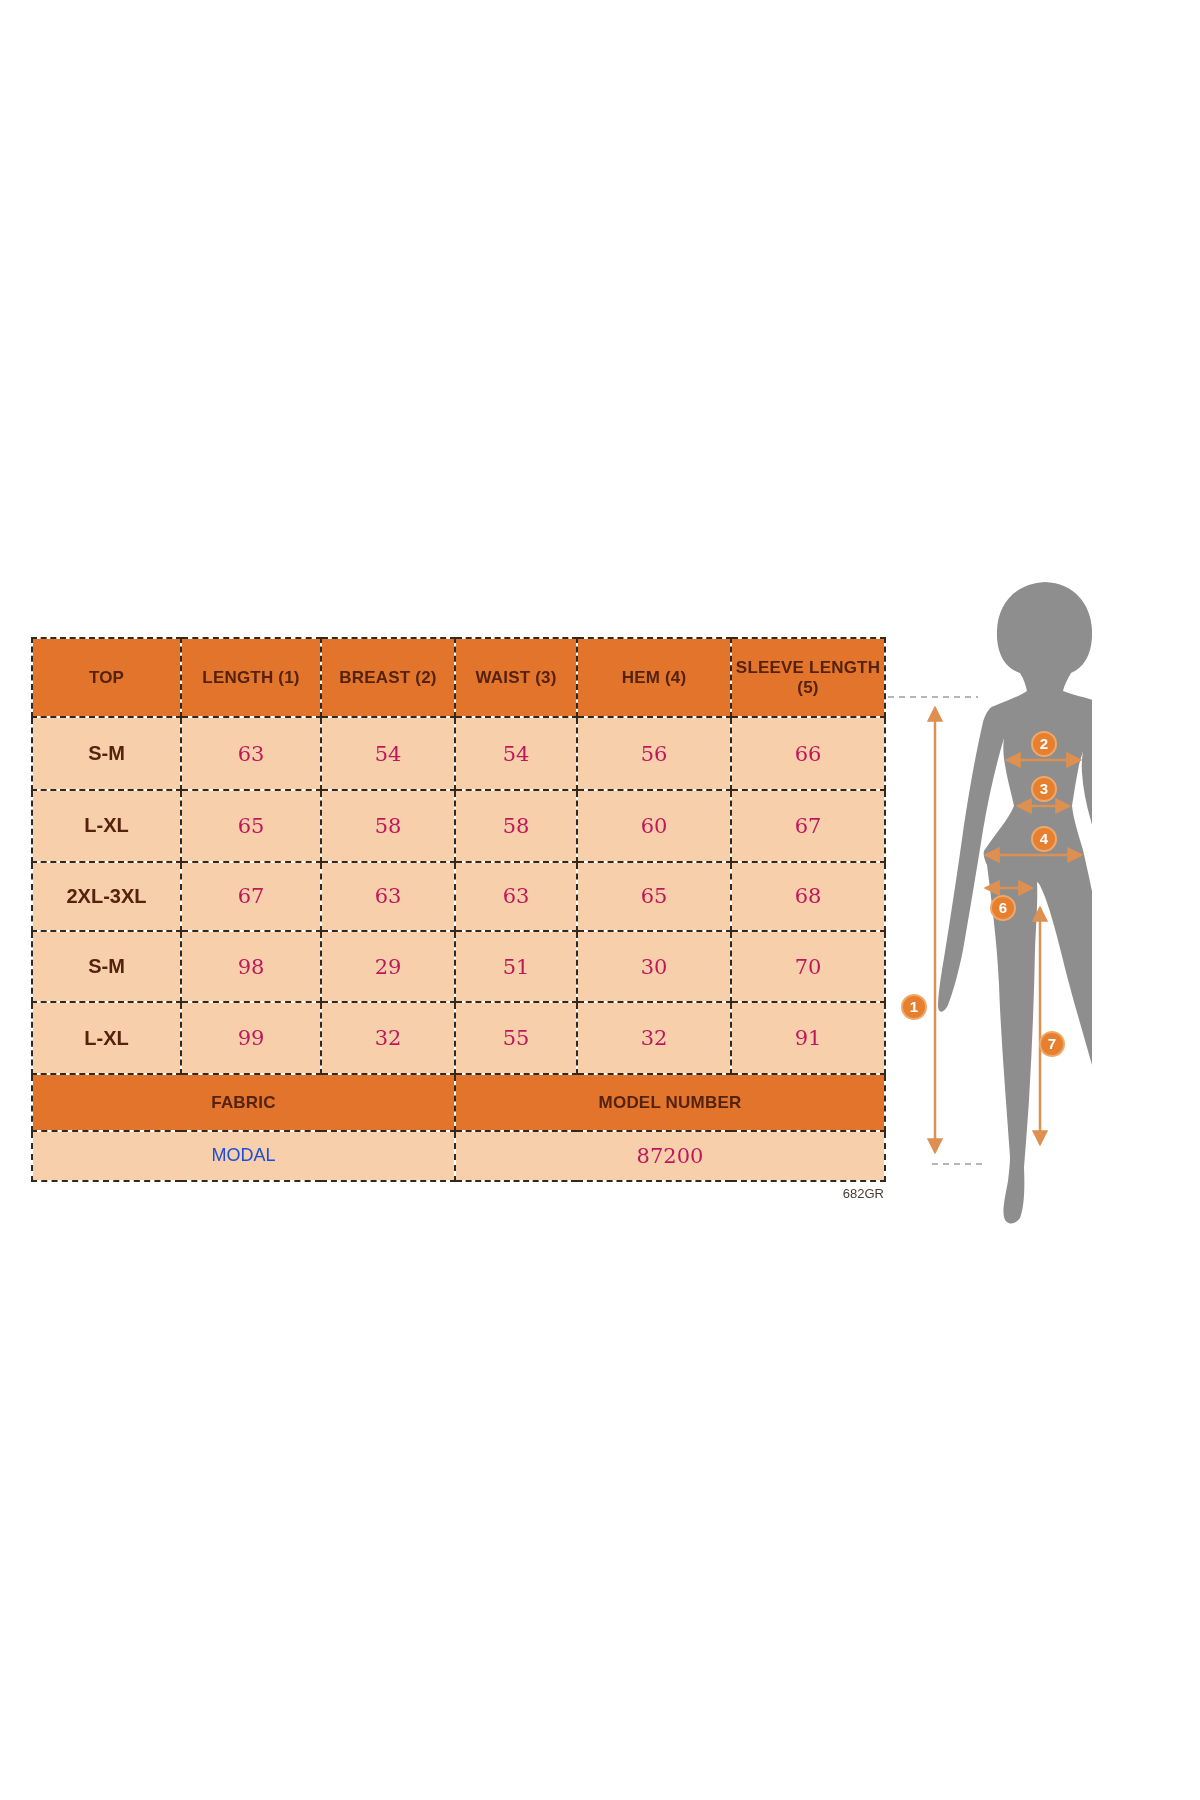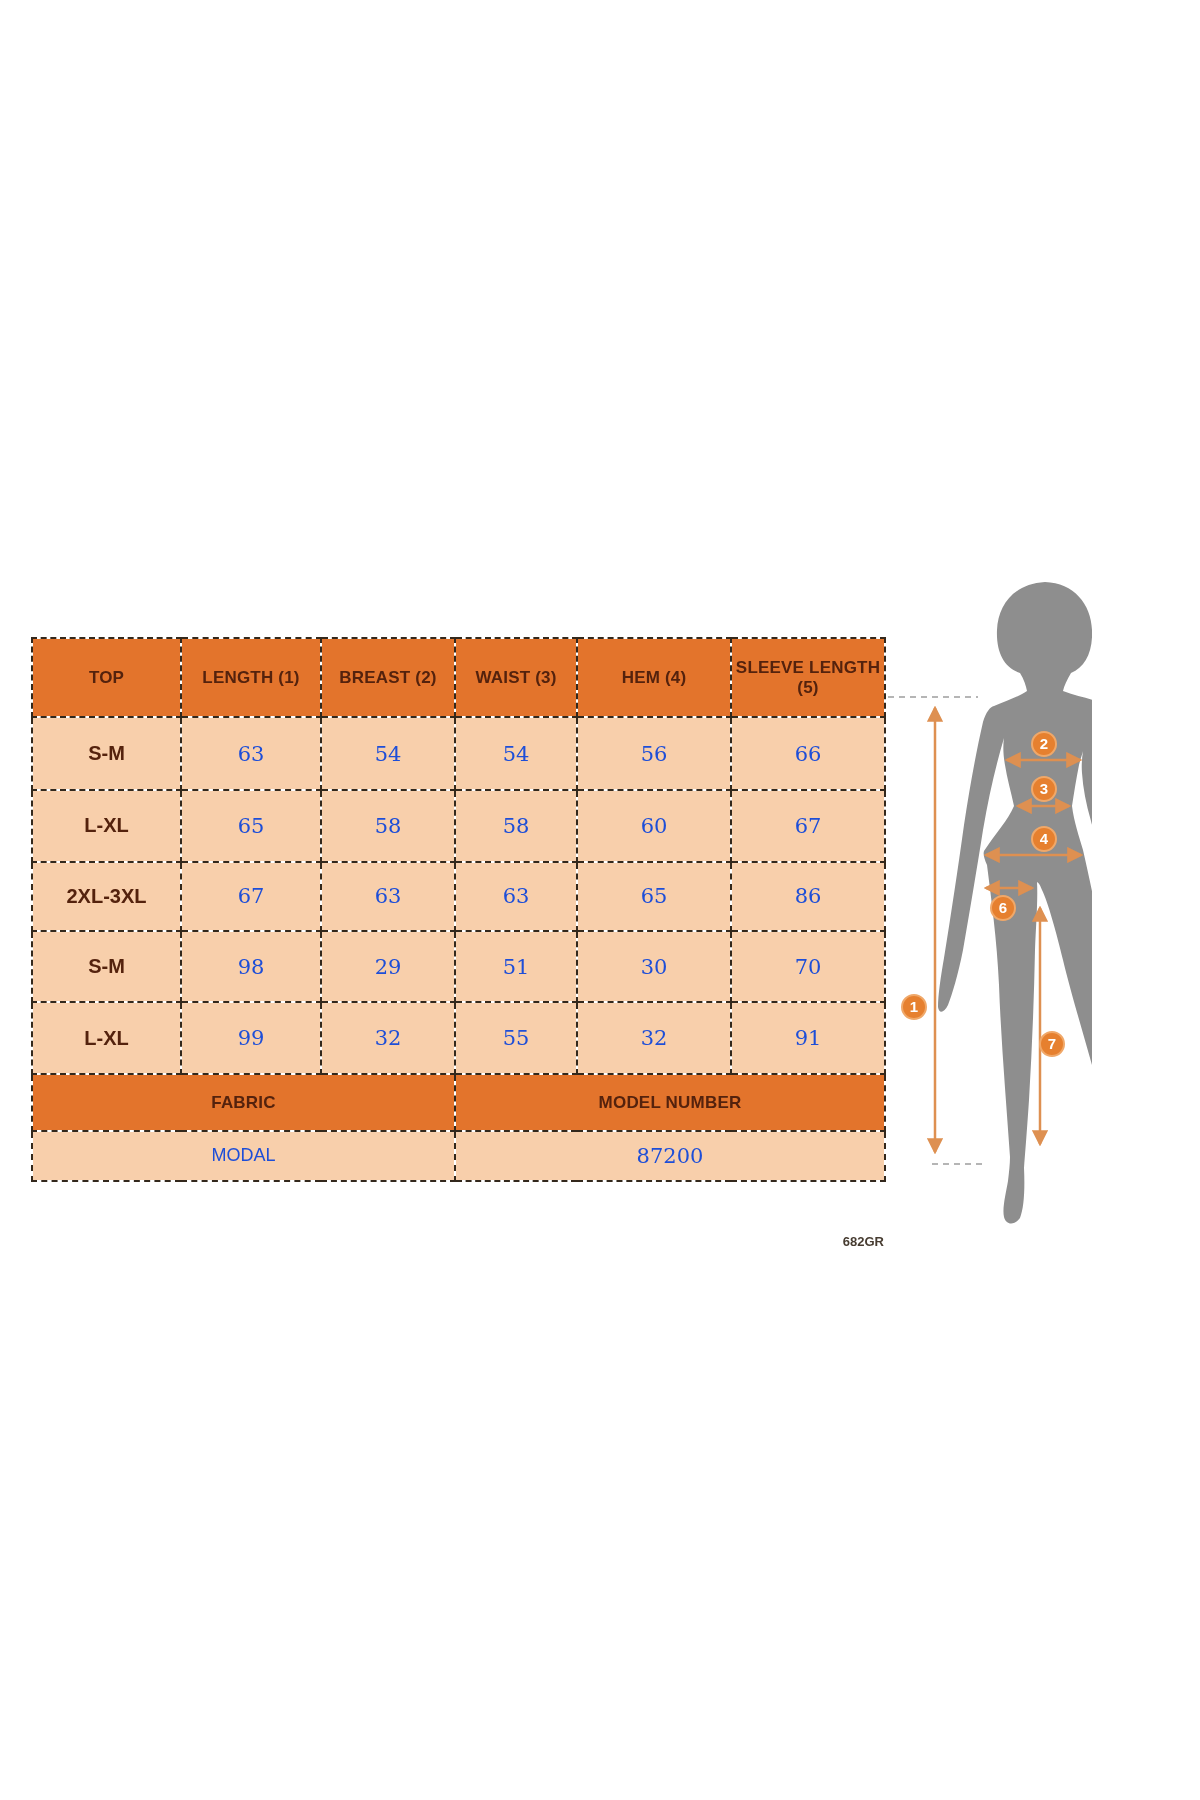--- a/index.html
+++ b/index.html
@@ -6,28 +6,28 @@
   #page{position:relative;width:1092px;height:1800px;background:#ffffff;overflow:hidden;
         font-family:"Liberation Sans",sans-serif;}
 
   
   #size-table{position:absolute;left:31px;top:637px;width:853px;height:545px;
               border-collapse:collapse;table-layout:fixed;}
   #size-table td{border:2px dashed #33281c;text-align:center;vertical-align:middle;
                  overflow:hidden;padding:0 3px;}
   #size-table td.h{background:#e3742c;color:#54220d;font-weight:bold;font-size:17px;
                    line-height:1.15;letter-spacing:.2px;}
-  #size-table td.v{background:#f8cfab;color:#1d4ed8;
+  #size-table td.v{background:#f8cfab;color:#be185d;
                    font-family:"DejaVu Serif",serif;font-size:21px;margin-top:36px;}
   #size-table td.sz{background:#f8cfab;color:#54220d;font-weight:bold;font-size:20px;
                     font-family:"Liberation Sans",sans-serif;}
 
   
   #style-code{position:absolute;left:744px;top:1186px;width:140px;text-align:right;
-              font-size:13px;font-weight:bold;color:#473c31;margin-top:48px;}
+              font-size:13px;font-weight:normal;color:#473c31;}
 
   
   #figure-wrap{position:absolute;left:880px;top:560px;width:320px;height:700px;}
   #figure-svg{position:absolute;left:0;top:0;}
 
   .badge{position:absolute;width:26px;height:26px;border-radius:50%;
          background:#e6802f;border:2px solid #f0a869;box-sizing:border-box;
          color:#ffffff;font-weight:bold;font-size:15px;line-height:22px;
          text-align:center;}
 </style>
@@ -69,21 +69,21 @@
         <td class="v">58</td>
         <td class="v">60</td>
         <td class="v">67</td>
       </tr>
       <tr style="height:55px">
         <td class="sz">2XL-3XL</td>
         <td class="v">67</td>
         <td class="v">63</td>
         <td class="v">63</td>
         <td class="v">65</td>
-        <td class="v">86</td>
+        <td class="v">68</td>
       </tr>
       <tr style="height:57px">
         <td class="sz">S-M</td>
         <td class="v">98</td>
         <td class="v">29</td>
         <td class="v">51</td>
         <td class="v">30</td>
         <td class="v">70</td>
       </tr>
       <tr style="height:57px">

